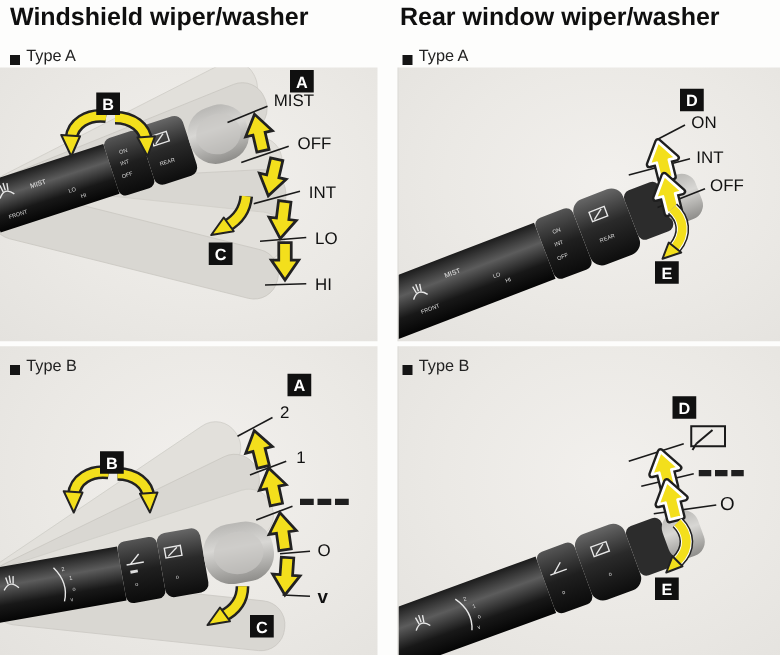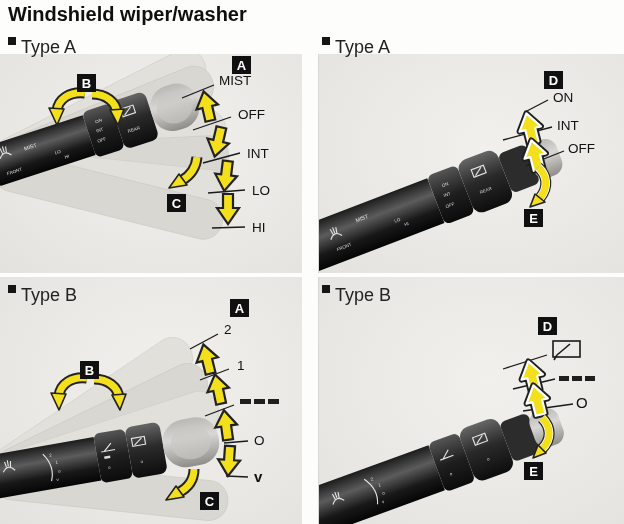--- a/index.html
+++ b/index.html
@@ -1,19 +1,19 @@
 <!DOCTYPE html>
 <html><head>
 <meta charset="utf-8">
 <style>
   html,body{margin:0;padding:0;}
   .page{position:relative;width:624px;height:524px;background:#fdfdfc;overflow:hidden;
         font-family:"Liberation Sans",sans-serif;}
   .title{position:absolute;font-size:20px;font-weight:bold;color:#0f0f0f;letter-spacing:0px;white-space:nowrap;}
-  .type-label{position:absolute;display:flex;align-items:flex-start;gap:5px;font-size:18px;color:#222;z-index:3;}
+  .type-label{position:absolute;display:flex;align-items:flex-end;gap:5px;font-size:13px;color:#222;z-index:3;}
   .type-label .sq{width:8px;height:8px;background:#151515;flex:0 0 auto;}
   .photo{position:absolute;background:radial-gradient(ellipse at 55% 42%, #f2f0ed 0%, #ebe9e5 55%, #e4e2de 100%);}
   .photo.rightcell{border-left:1px solid #d9d7d2;}
   .photo svg{position:absolute;left:0;top:0;}
   
   .gh1{fill:#e2e0db;stroke:#cfcdc7;stroke-width:0.6;}
   .gh2{fill:#d9d7d2;stroke:#c9c7c1;stroke-width:0.6;}
   .clLine{stroke:#1a1a1a;stroke-width:1.3;}
   .posTxt{fill:#111;font-size:13.5px;font-family:"Liberation Sans",sans-serif;}
   .posTxtB{fill:#111;font-size:15px;font-weight:bold;font-family:"Liberation Sans",sans-serif;}
@@ -69,20 +69,21 @@
           <rect class="wIcon" x="0" y="0" width="13" height="8"></rect>
           <path class="wIcon" d="M2,7 L10,1"></path>
         </g>
       <g id="frontic">
           <path class="wIcon" d="M0,8 L14,8 M3,8 L11,1"></path>
         </g>
     </defs>
   </svg>
 
   <div class="title" style="left:8px;top:3px">Windshield wiper/washer</div>
+  <div class="title" style="left:320px;top:3px">Rear window wiper/washer</div>
 
   <div class="type-label" style="left:8px;top:37px">
     <span class="sq"></span>
     <span>Type A</span>
   </div>
   <div class="type-label" style="left:322px;top:37px">
     <span class="sq"></span>
     <span>Type A</span>
   </div>
   <div class="type-label" style="left:8px;top:285px">

